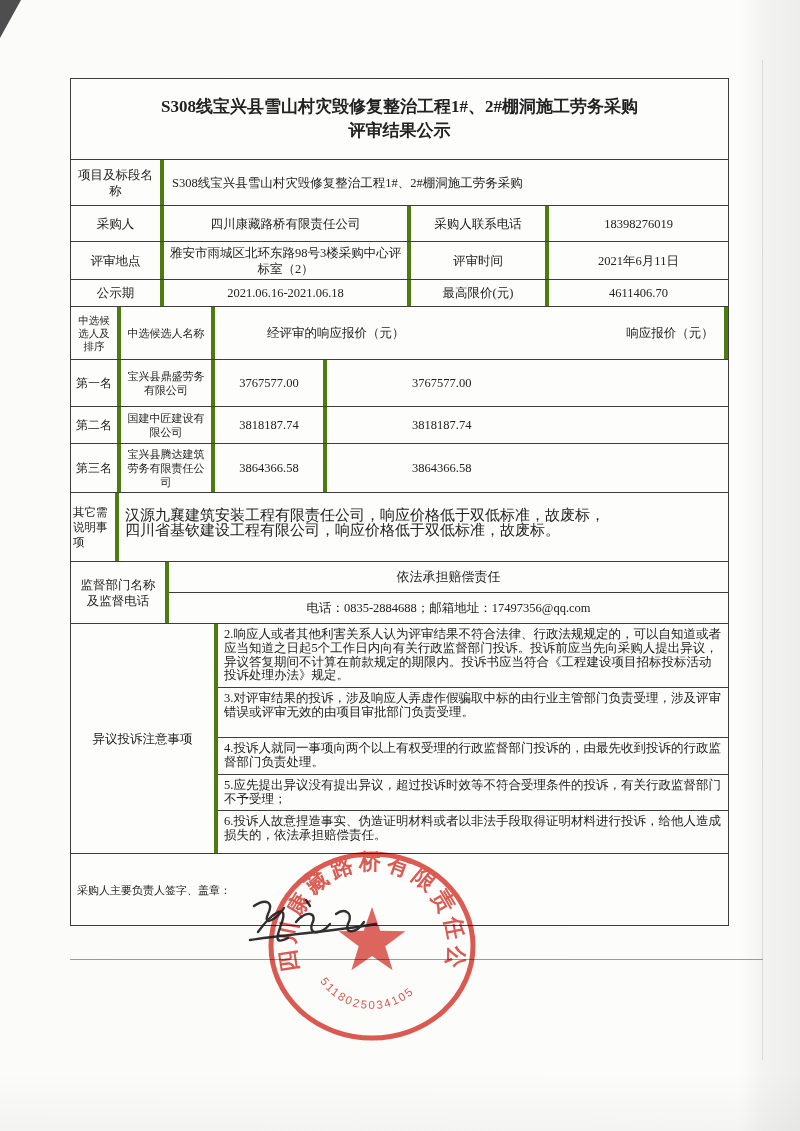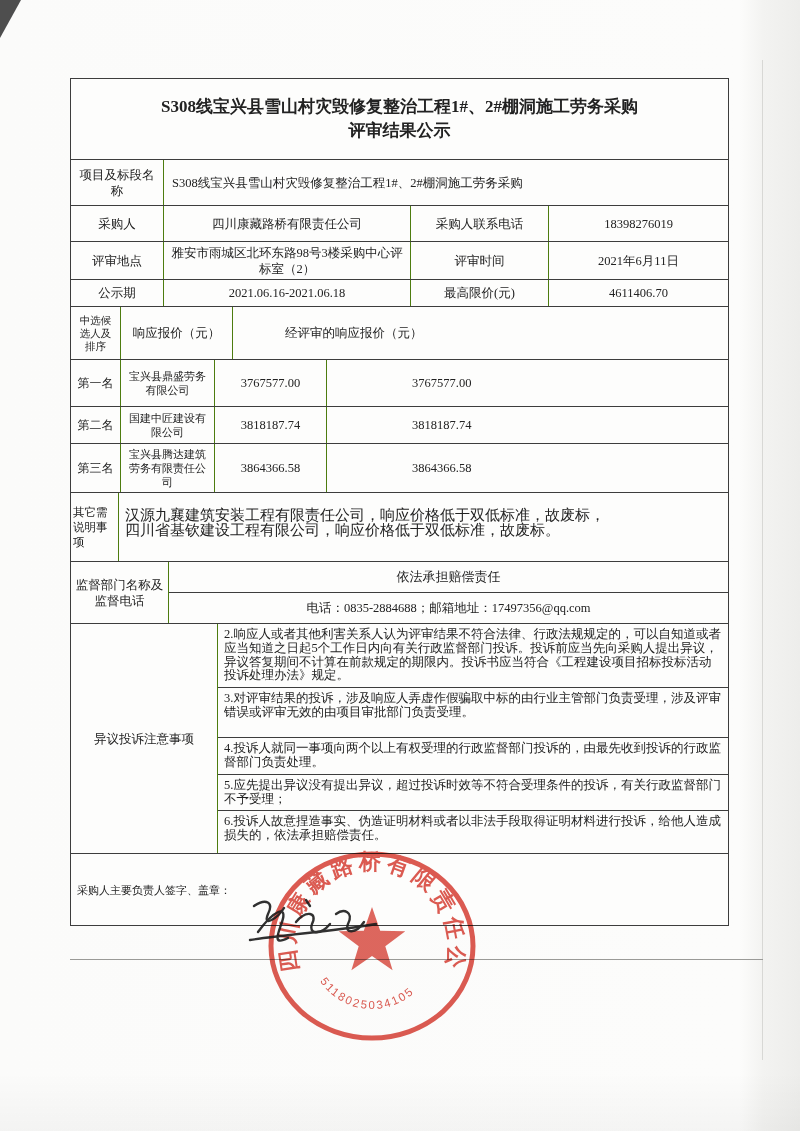--- a/index.html
+++ b/index.html
@@ -22,21 +22,21 @@
     background:linear-gradient(180deg,rgba(0,0,0,0) 0%,rgba(0,0,0,0.03) 100%);
   }
   .doc{
     position:absolute;left:70px;top:78px;width:657px;
     border:1px solid #3d3d3d;background:#fdfdfc;
     font-size:12.5px;line-height:16px;
   }
   .row{display:flex;border-bottom:1px solid #3d3d3d;align-items:stretch;}
   .row:last-child{border-bottom:none;}
   .cell{
-    border-right:1px solid #4d7c0f;box-sizing:border-box;
+    border-right:4px solid #4d7c0f;box-sizing:border-box;
     display:flex;align-items:center;justify-content:center;
     text-align:center;padding:2px 4px;
   }
   .cell.last{border-right:none;}
   .cell.left{justify-content:flex-start;text-align:left;padding-left:8px;}
   .w93{width:93px;flex:none;}
   .w247{width:247px;flex:none;}
   .w138{width:138px;flex:none;}
   .fill{flex:1;}
   .title-row{
@@ -119,22 +119,23 @@
 
   <div class="row" style="min-height:26px;">
     <div class="cell w93">公示期</div>
     <div class="cell w247">2021.06.16-2021.06.18</div>
     <div class="cell w138">最高限价(元)</div>
     <div class="cell fill last">4611406.70</div>
   </div>
 
   <div class="row" style="min-height:52px;">
     <div class="cell c1">中选候选人及排序</div>
+    <div class="cell c2">中选候选人名称</div>
+    <div class="cell c4 hdr last">经评审的响应报价（元）</div>
     <div class="cell c3">响应报价（元）</div>
-    <div class="cell c4 hdr last">经评审的响应报价（元）</div>
   </div>
 
   <div class="row" style="min-height:46px;">
     <div class="cell c1" style="font-size:12px;">第一名</div>
     <div class="cell c2">宝兴县鼎盛劳务有限公司</div>
     <div class="cell c3">3767577.00</div>
     <div class="cell c4 val last">3767577.00</div>
   </div>
 
   <div class="row" style="min-height:36px;">

